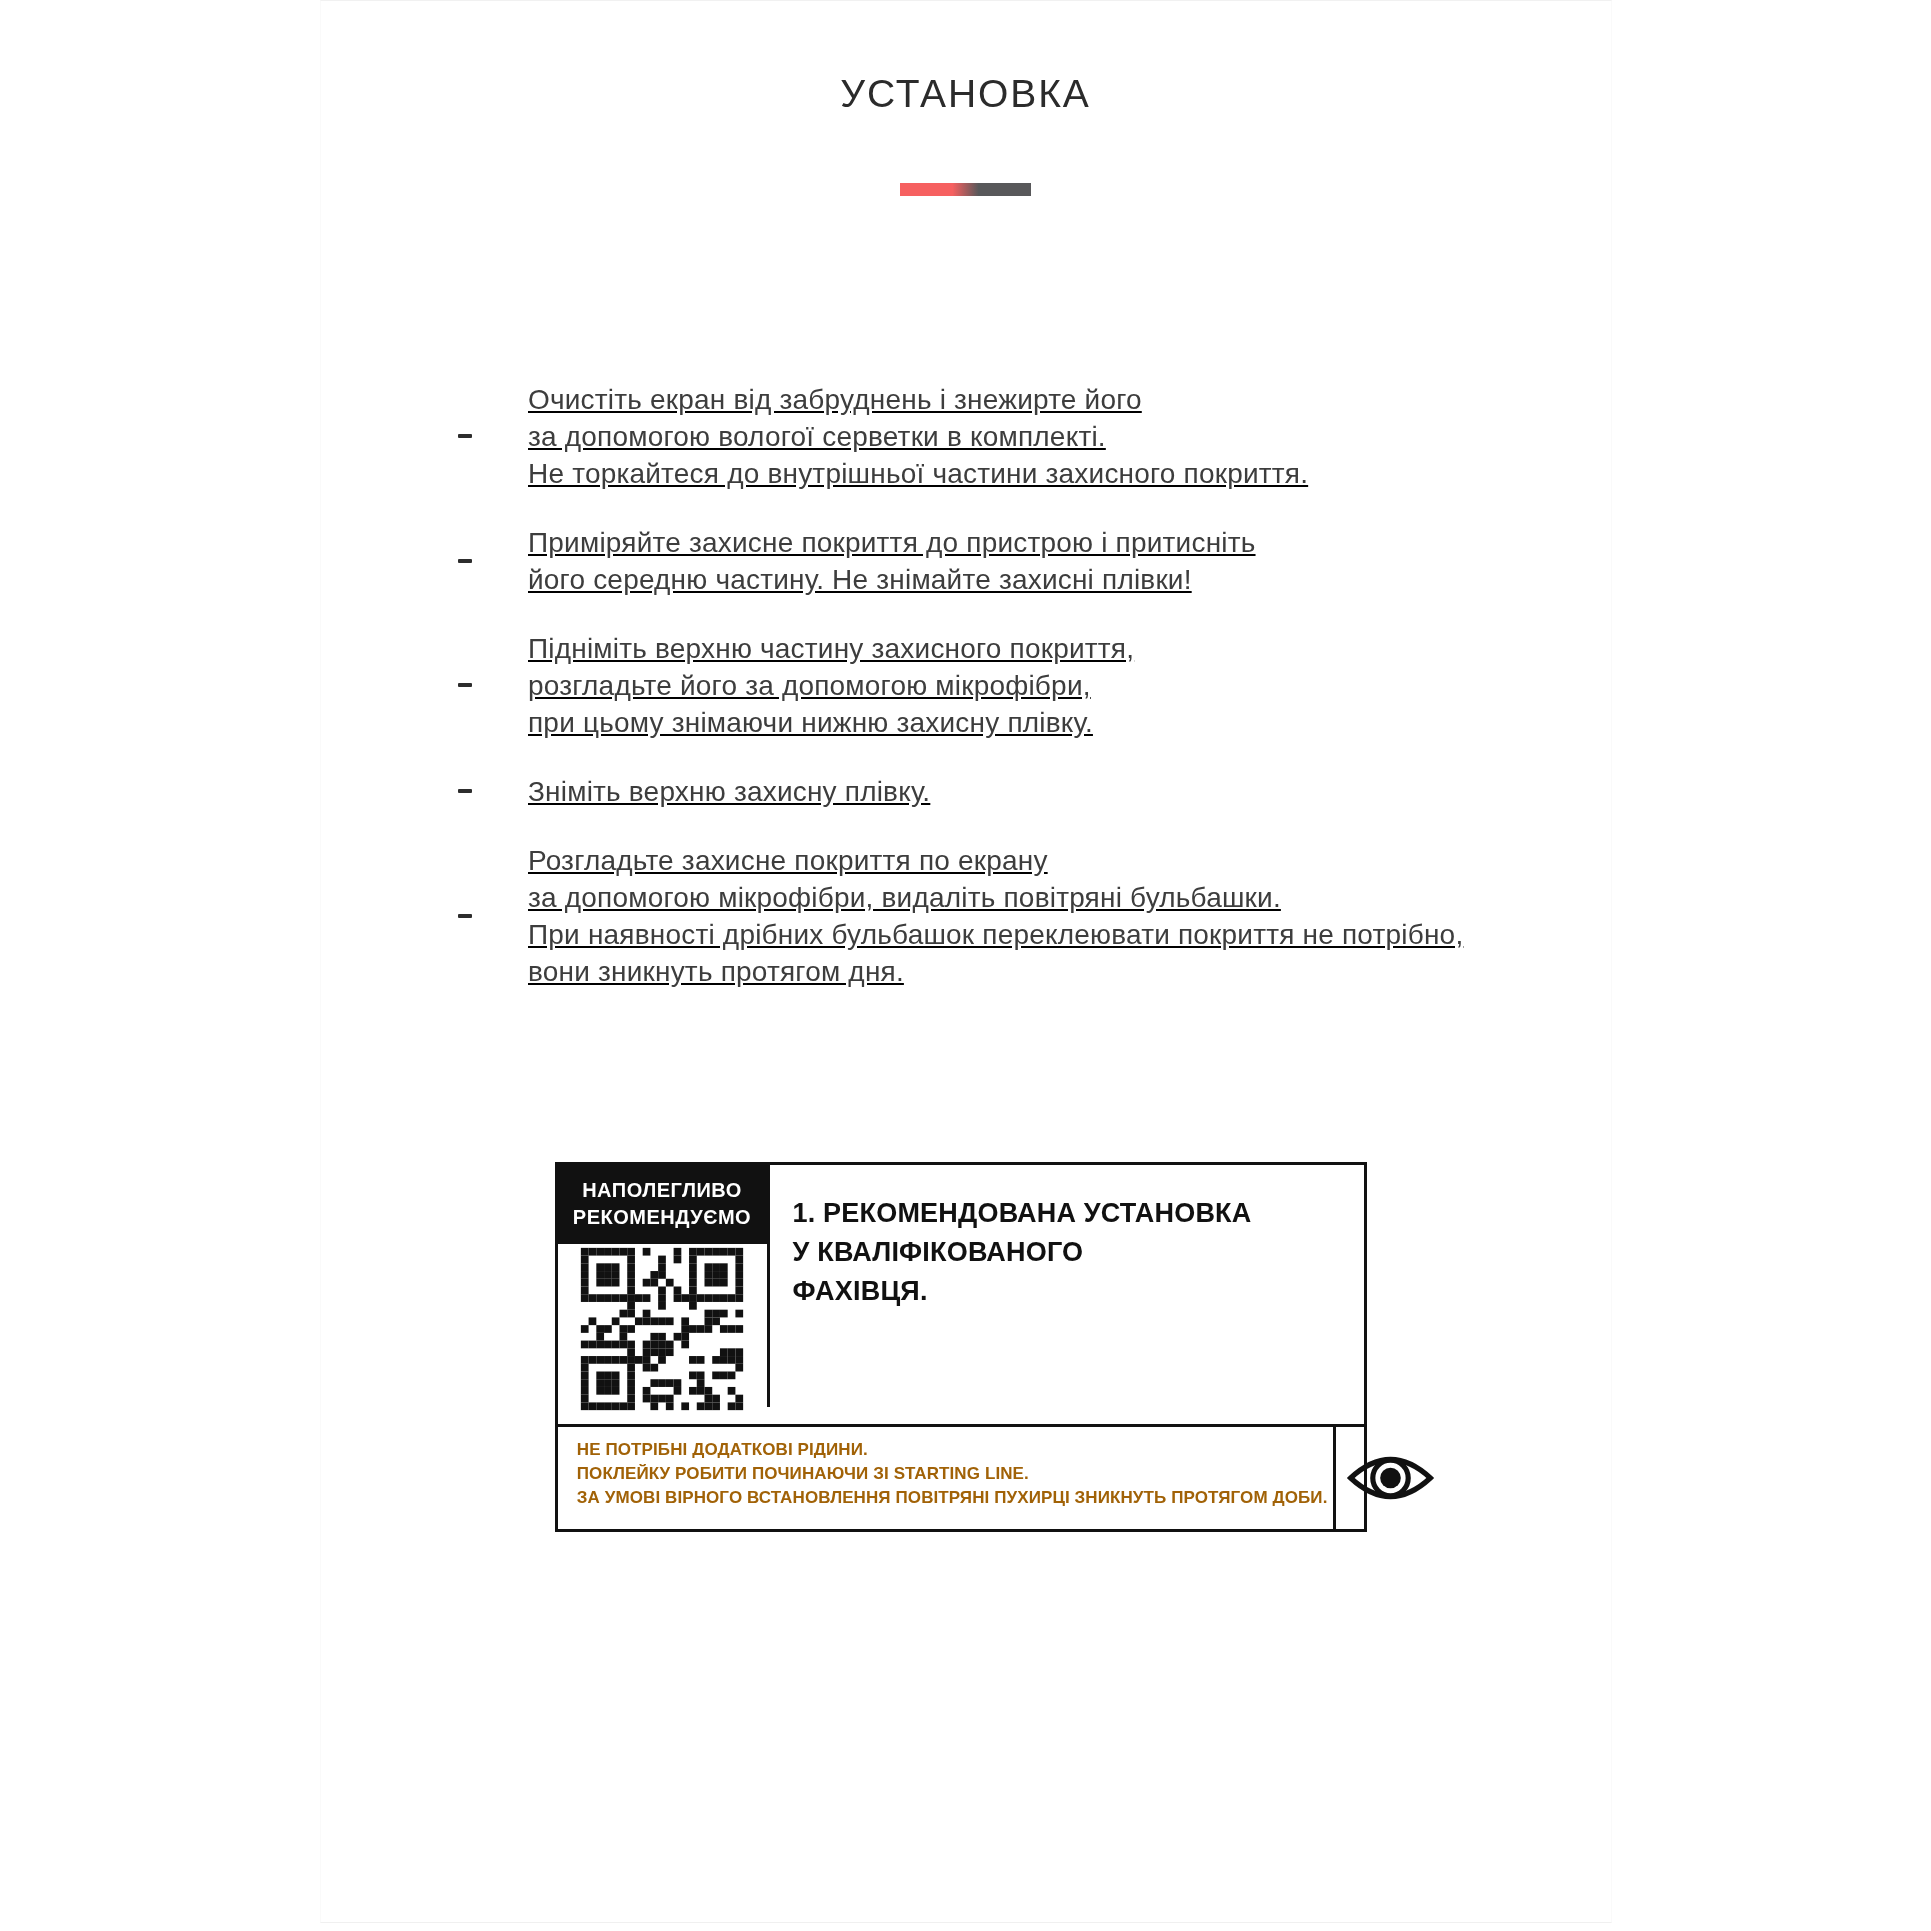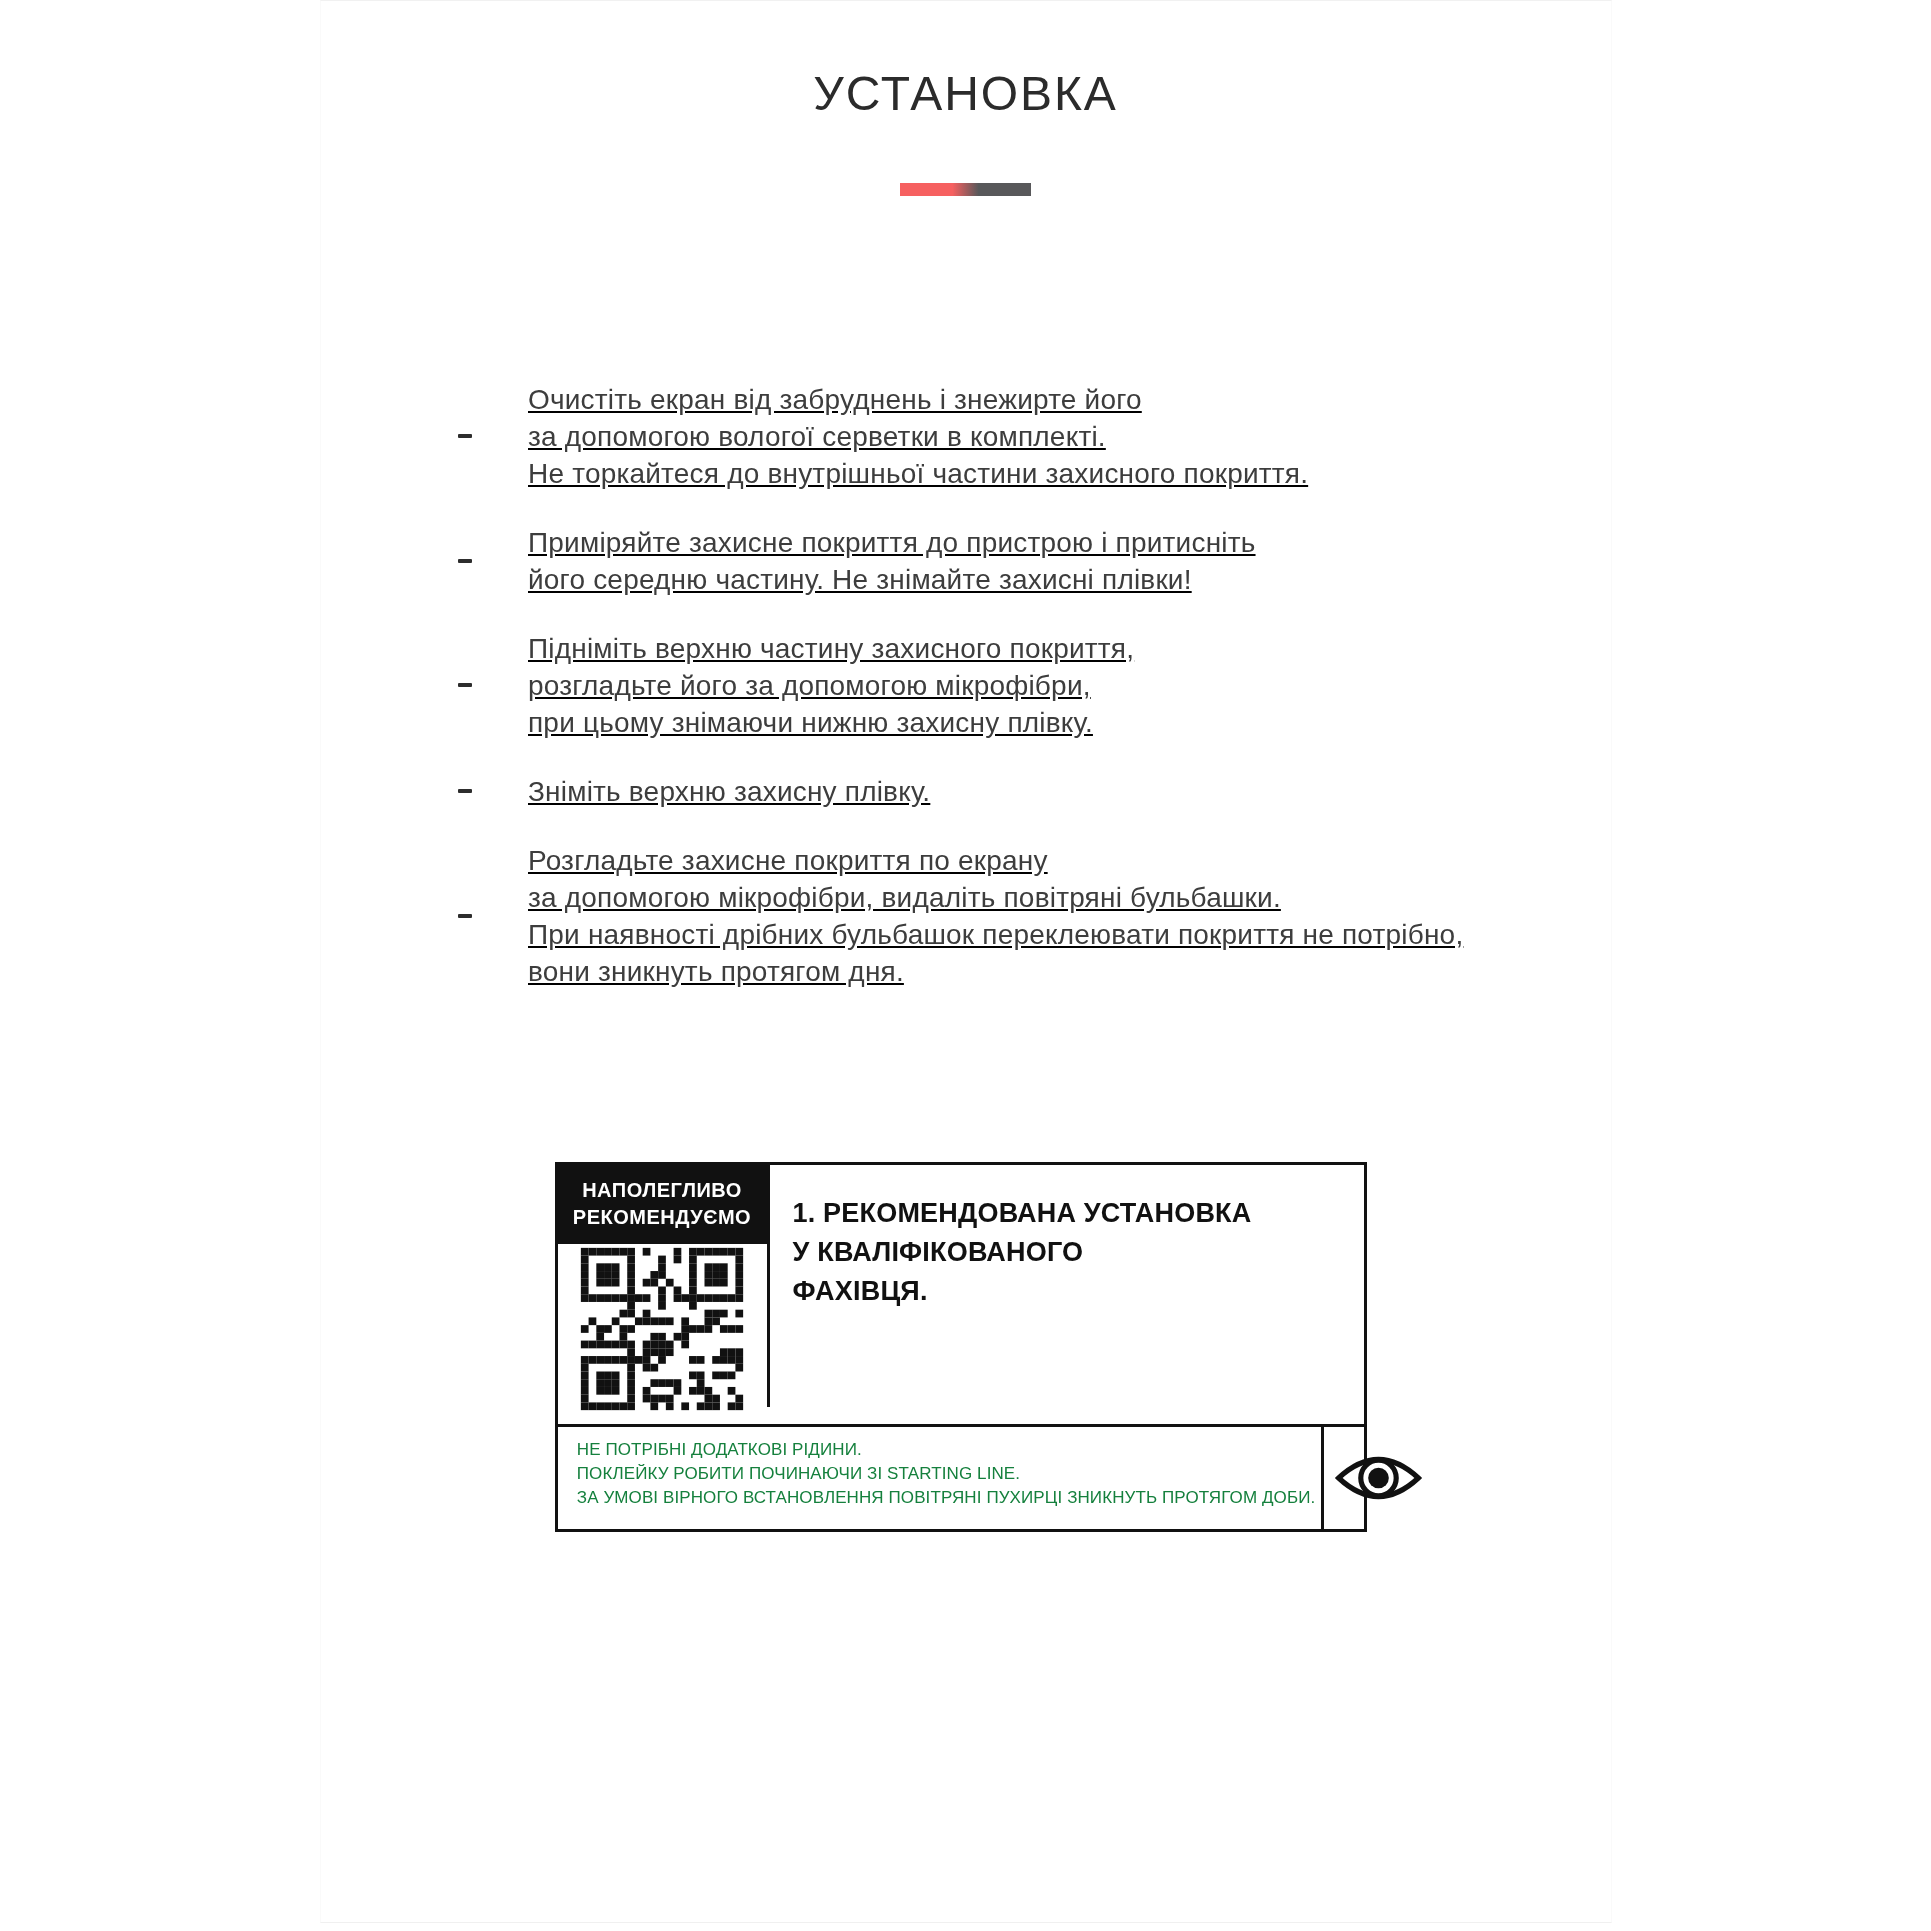--- a/index.html
+++ b/index.html
@@ -9,21 +9,21 @@
     -webkit-font-smoothing:antialiased;
   }
   .card{
     width:1292px;height:1923px;margin:0 auto;background:#fff;
     border-top:1.9px solid #f1f1f1;border-bottom:1.9px solid #f0f0f0;
     border-left:1px solid #fafafa;border-right:1px solid #fafafa;
     box-sizing:border-box;
   }
   .page-title{
     margin:70px 0 0 0;text-align:center;
-    font-size:48px;font-weight:400;letter-spacing:1.9px;
+    font-size:39px;font-weight:400;letter-spacing:1.9px;
     color:#2b2b2b;line-height:46px;
   }
   .title-underline{
     width:131px;height:12.6px;margin:66px auto 0 auto;
     background:linear-gradient(90deg,#f66060 0%,#f66060 40%,#58585a 60%,#58585a 100%);
   }
   .steps{
     margin-top:185px;padding-left:137px;padding-right:56px;
   }
   .step{
@@ -59,21 +59,21 @@
   }
   .rec-point{white-space:pre-line;letter-spacing:0.2px;}
   .rec-point.second{margin-top:41px;}
   .rec-bottom{
     border-top:3.9px solid #111;height:102px;flex-shrink:0;display:flex;
   }
   .rec-notes{
     flex:1;padding:11.6px 5.8px 0 19.3px;box-sizing:border-box;
   }
   .rec-note{
-    font-size:17px;font-weight:400;color:#15803d;line-height:24px;
+    font-size:17px;font-weight:700;color:#a16207;line-height:24px;
     letter-spacing:0.1px;white-space:nowrap;
   }
   .eye-cell{
     width:108px;flex-shrink:0;border-left:3.9px solid #111;
     display:flex;align-items:center;justify-content:center;
   }
 </style>
 </head>
 <body>
 

